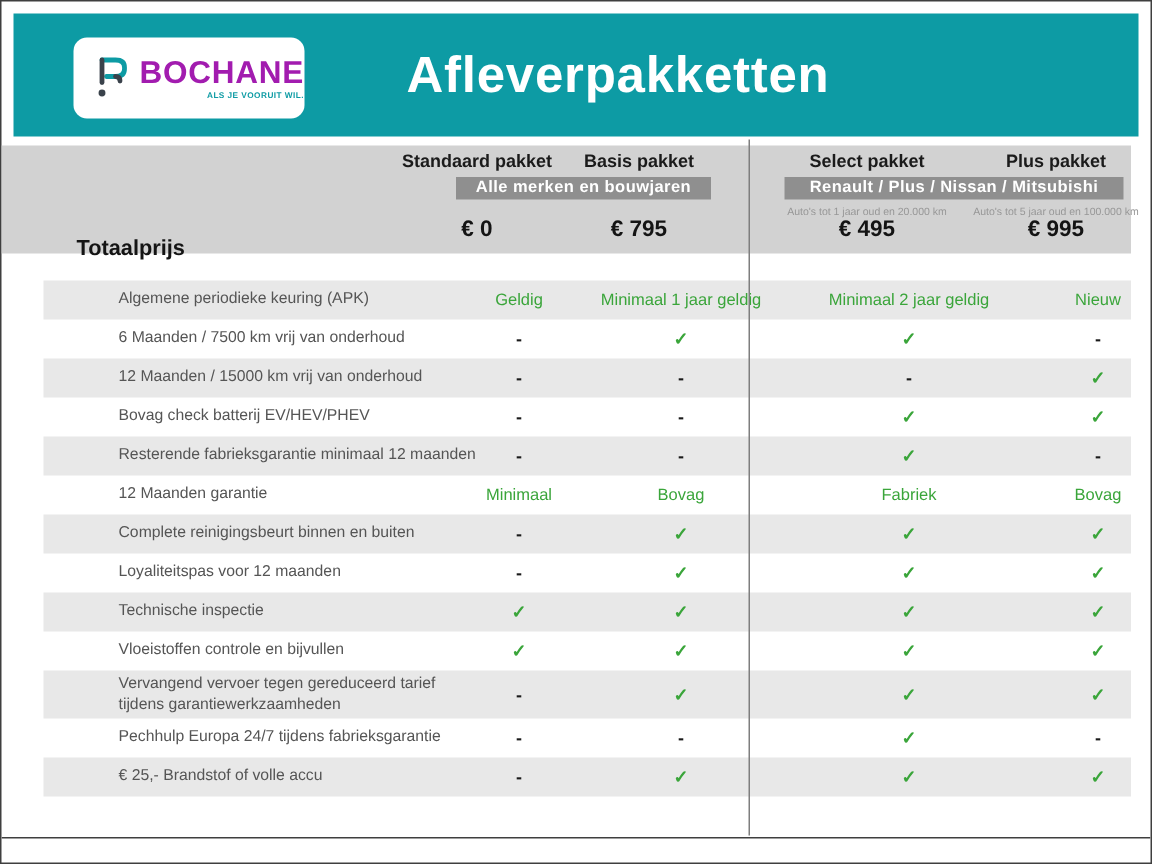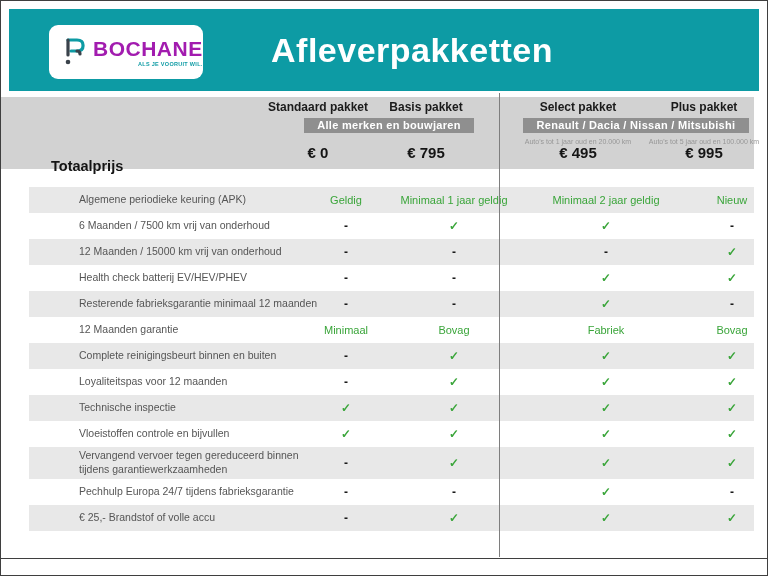--- a/index.html
+++ b/index.html
@@ -82,21 +82,21 @@
     <div class="main-title">Afleverpakketten</div>
   </div>
 
   <div class="head-block">
     <div class="colhead c0">Standaard pakket</div>
     <div class="colhead c1">Basis pakket</div>
     <div class="colhead c2">Select pakket</div>
     <div class="colhead c3">Plus pakket</div>
 
     <div class="banner left">Alle merken en bouwjaren</div>
-    <div class="banner right">Renault / Dacia / Nissan / Mitsubishi</div>
+    <div class="banner right">Renault / Plus / Nissan / Mitsubishi</div>
 
     <div class="colnote c2">Auto's tot 1 jaar oud en 20.000 km</div>
     <div class="colnote c3">Auto's tot 5 jaar oud en 100.000 km</div>
 
     <div class="total-label">Totaalprijs</div>
     <div class="price c0">€ 0</div>
     <div class="price c1">€ 795</div>
     <div class="price c2">€ 495</div>
     <div class="price c3">€ 995</div>
   </div>
@@ -117,21 +117,21 @@
         <div class="cell c3 dash">-</div>
       </div>
       <div class="row gray">
         <div class="rowlabel">12 Maanden / 15000 km vrij van onderhoud</div>
         <div class="cell c0 dash">-</div>
         <div class="cell c1 dash">-</div>
         <div class="cell c2 dash">-</div>
         <div class="cell c3 check">✓</div>
       </div>
       <div class="row white">
-        <div class="rowlabel">Health check batterij EV/HEV/PHEV</div>
+        <div class="rowlabel">Bovag check batterij EV/HEV/PHEV</div>
         <div class="cell c0 dash">-</div>
         <div class="cell c1 dash">-</div>
         <div class="cell c2 check">✓</div>
         <div class="cell c3 check">✓</div>
       </div>
       <div class="row gray">
         <div class="rowlabel">Resterende fabrieksgarantie minimaal 12 maanden</div>
         <div class="cell c0 dash">-</div>
         <div class="cell c1 dash">-</div>
         <div class="cell c2 check">✓</div>
@@ -167,21 +167,21 @@
       </div>
       <div class="row white">
         <div class="rowlabel">Vloeistoffen controle en bijvullen</div>
         <div class="cell c0 check">✓</div>
         <div class="cell c1 check">✓</div>
         <div class="cell c2 check">✓</div>
         <div class="cell c3 check">✓</div>
       </div>
       <div class="row gray tall">
         <div class="rowlabel">
-          <div>Vervangend vervoer tegen gereduceerd binnen</div>
+          <div>Vervangend vervoer tegen gereduceerd tarief</div>
           <div>tijdens garantiewerkzaamheden</div>
         </div>
         <div class="cell c0 dash">-</div>
         <div class="cell c1 check">✓</div>
         <div class="cell c2 check">✓</div>
         <div class="cell c3 check">✓</div>
       </div>
       <div class="row white">
         <div class="rowlabel">Pechhulp Europa 24/7 tijdens fabrieksgarantie</div>
         <div class="cell c0 dash">-</div>

